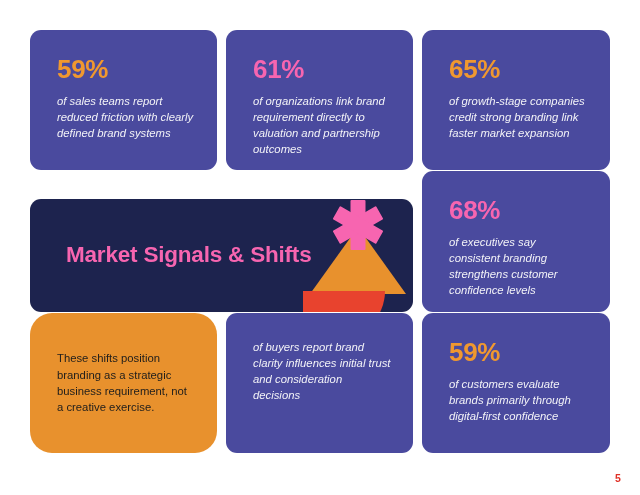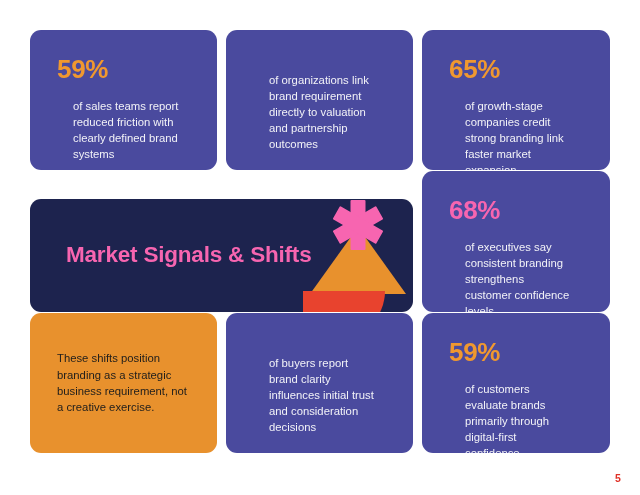--- a/index.html
+++ b/index.html
@@ -55,22 +55,23 @@
     letter-spacing: -0.3px;
     margin: 0 0 11px 0;
   }
   .stat-orange { color: #f0982f; }
   .stat-pink   { color: #f765b0; }
 
   .body-text {
     font-size: 11.3px;
     line-height: 1.42;
     color: #f2f2f7;
-    margin: 16px;
+    margin: 0;
     max-width: 152px;
+    font-style: italic;
   }
 
   .body-text-dark {
     font-size: 11.3px;
     line-height: 1.45;
     color: #23201c;
     margin: 0;
     max-width: 152px;
   }
 
@@ -101,20 +102,21 @@
     width: 110px;
     height: 141px;
     pointer-events: none;
   }
 
   
   .card-orange {
     display: flex;
     align-items: center;
     padding: 18px 22px 18px 27px;
+    border-radius: 22px;
   }
 
   .page-number {
     position: absolute;
     right: 19px;
     bottom: 11px;
     font-size: 10.5px;
     font-weight: bold;
     color: #e03127;
     letter-spacing: 0.2px;
@@ -126,20 +128,21 @@
 <div class="slide">
 
   <div class="grid">
 
     <div class="card card-purple">
       <div class="stat stat-orange">59%</div>
       <p class="body-text">of sales teams report reduced friction with clearly defined brand systems</p>
     </div>
 
     <div class="card card-purple">
+      <div class="stat stat-pink">61%</div>
       <p class="body-text">of organizations link brand requirement directly to valuation and partnership outcomes</p>
     </div>
 
     <div class="card card-purple">
       <div class="stat stat-orange">65%</div>
       <p class="body-text">of growth-stage companies credit strong branding link faster market expansion</p>
     </div>
 
     <div class="card card-navy card-title">
       <h1 class="title-text">Market Signals &amp; Shifts</h1>

